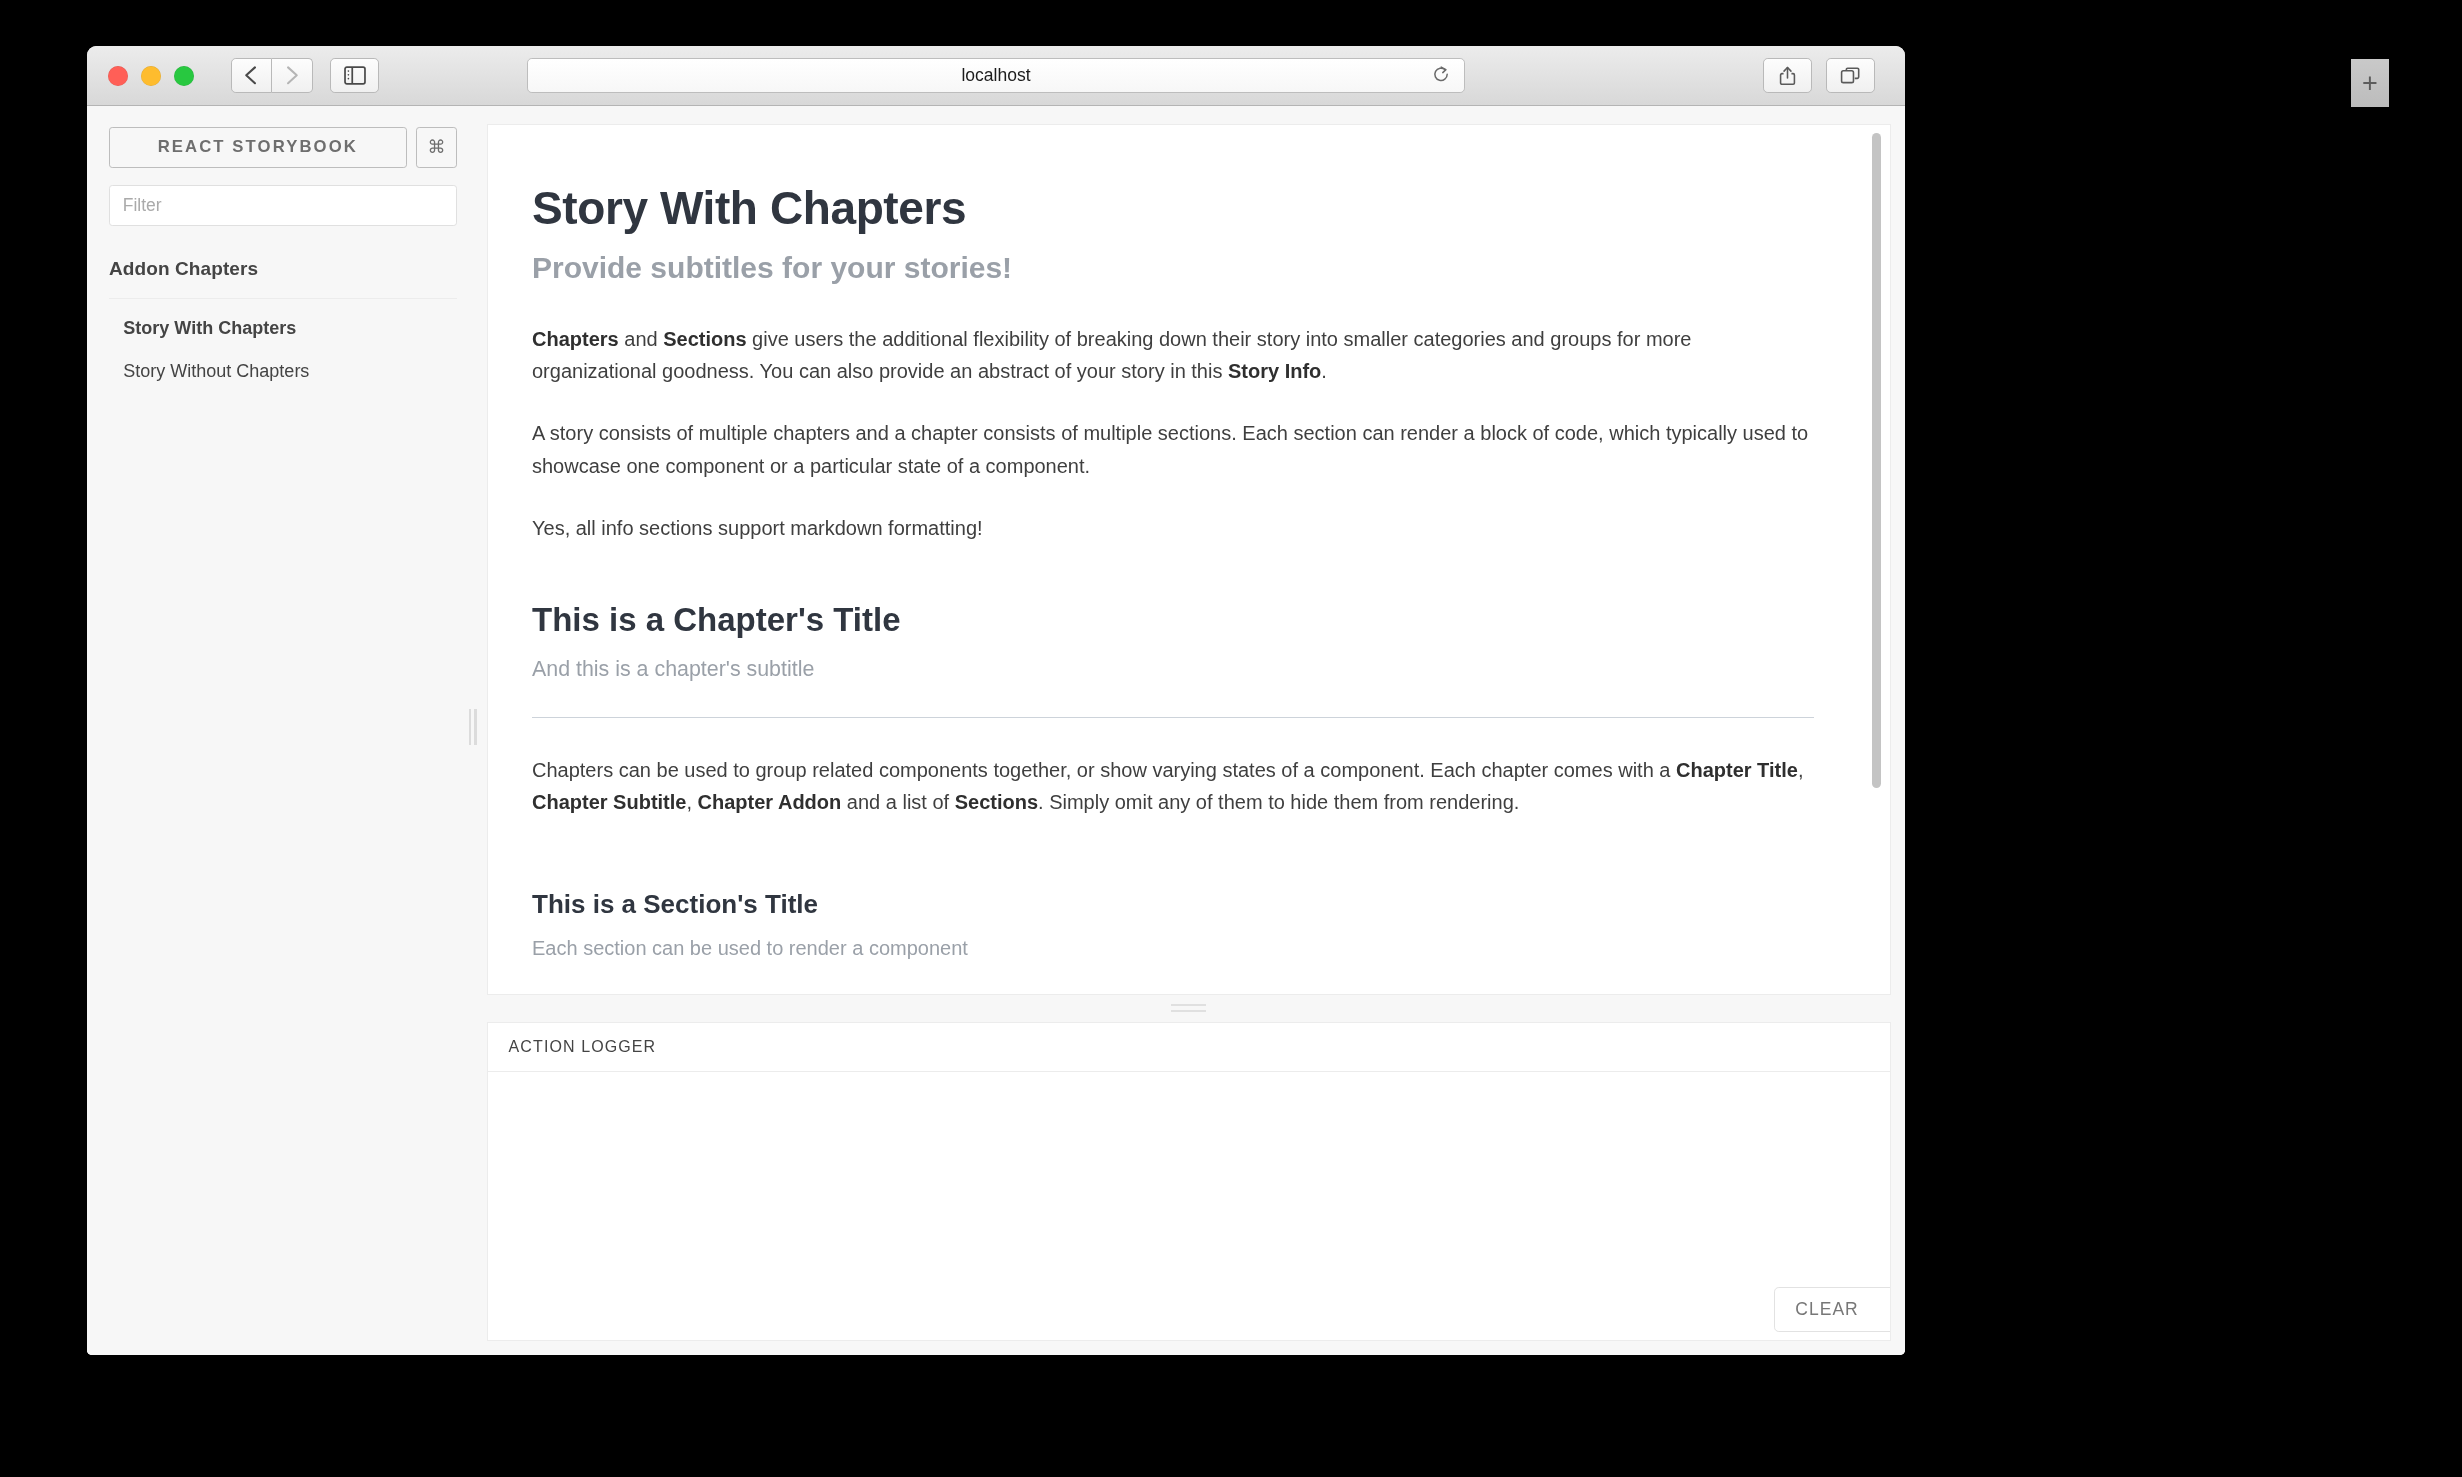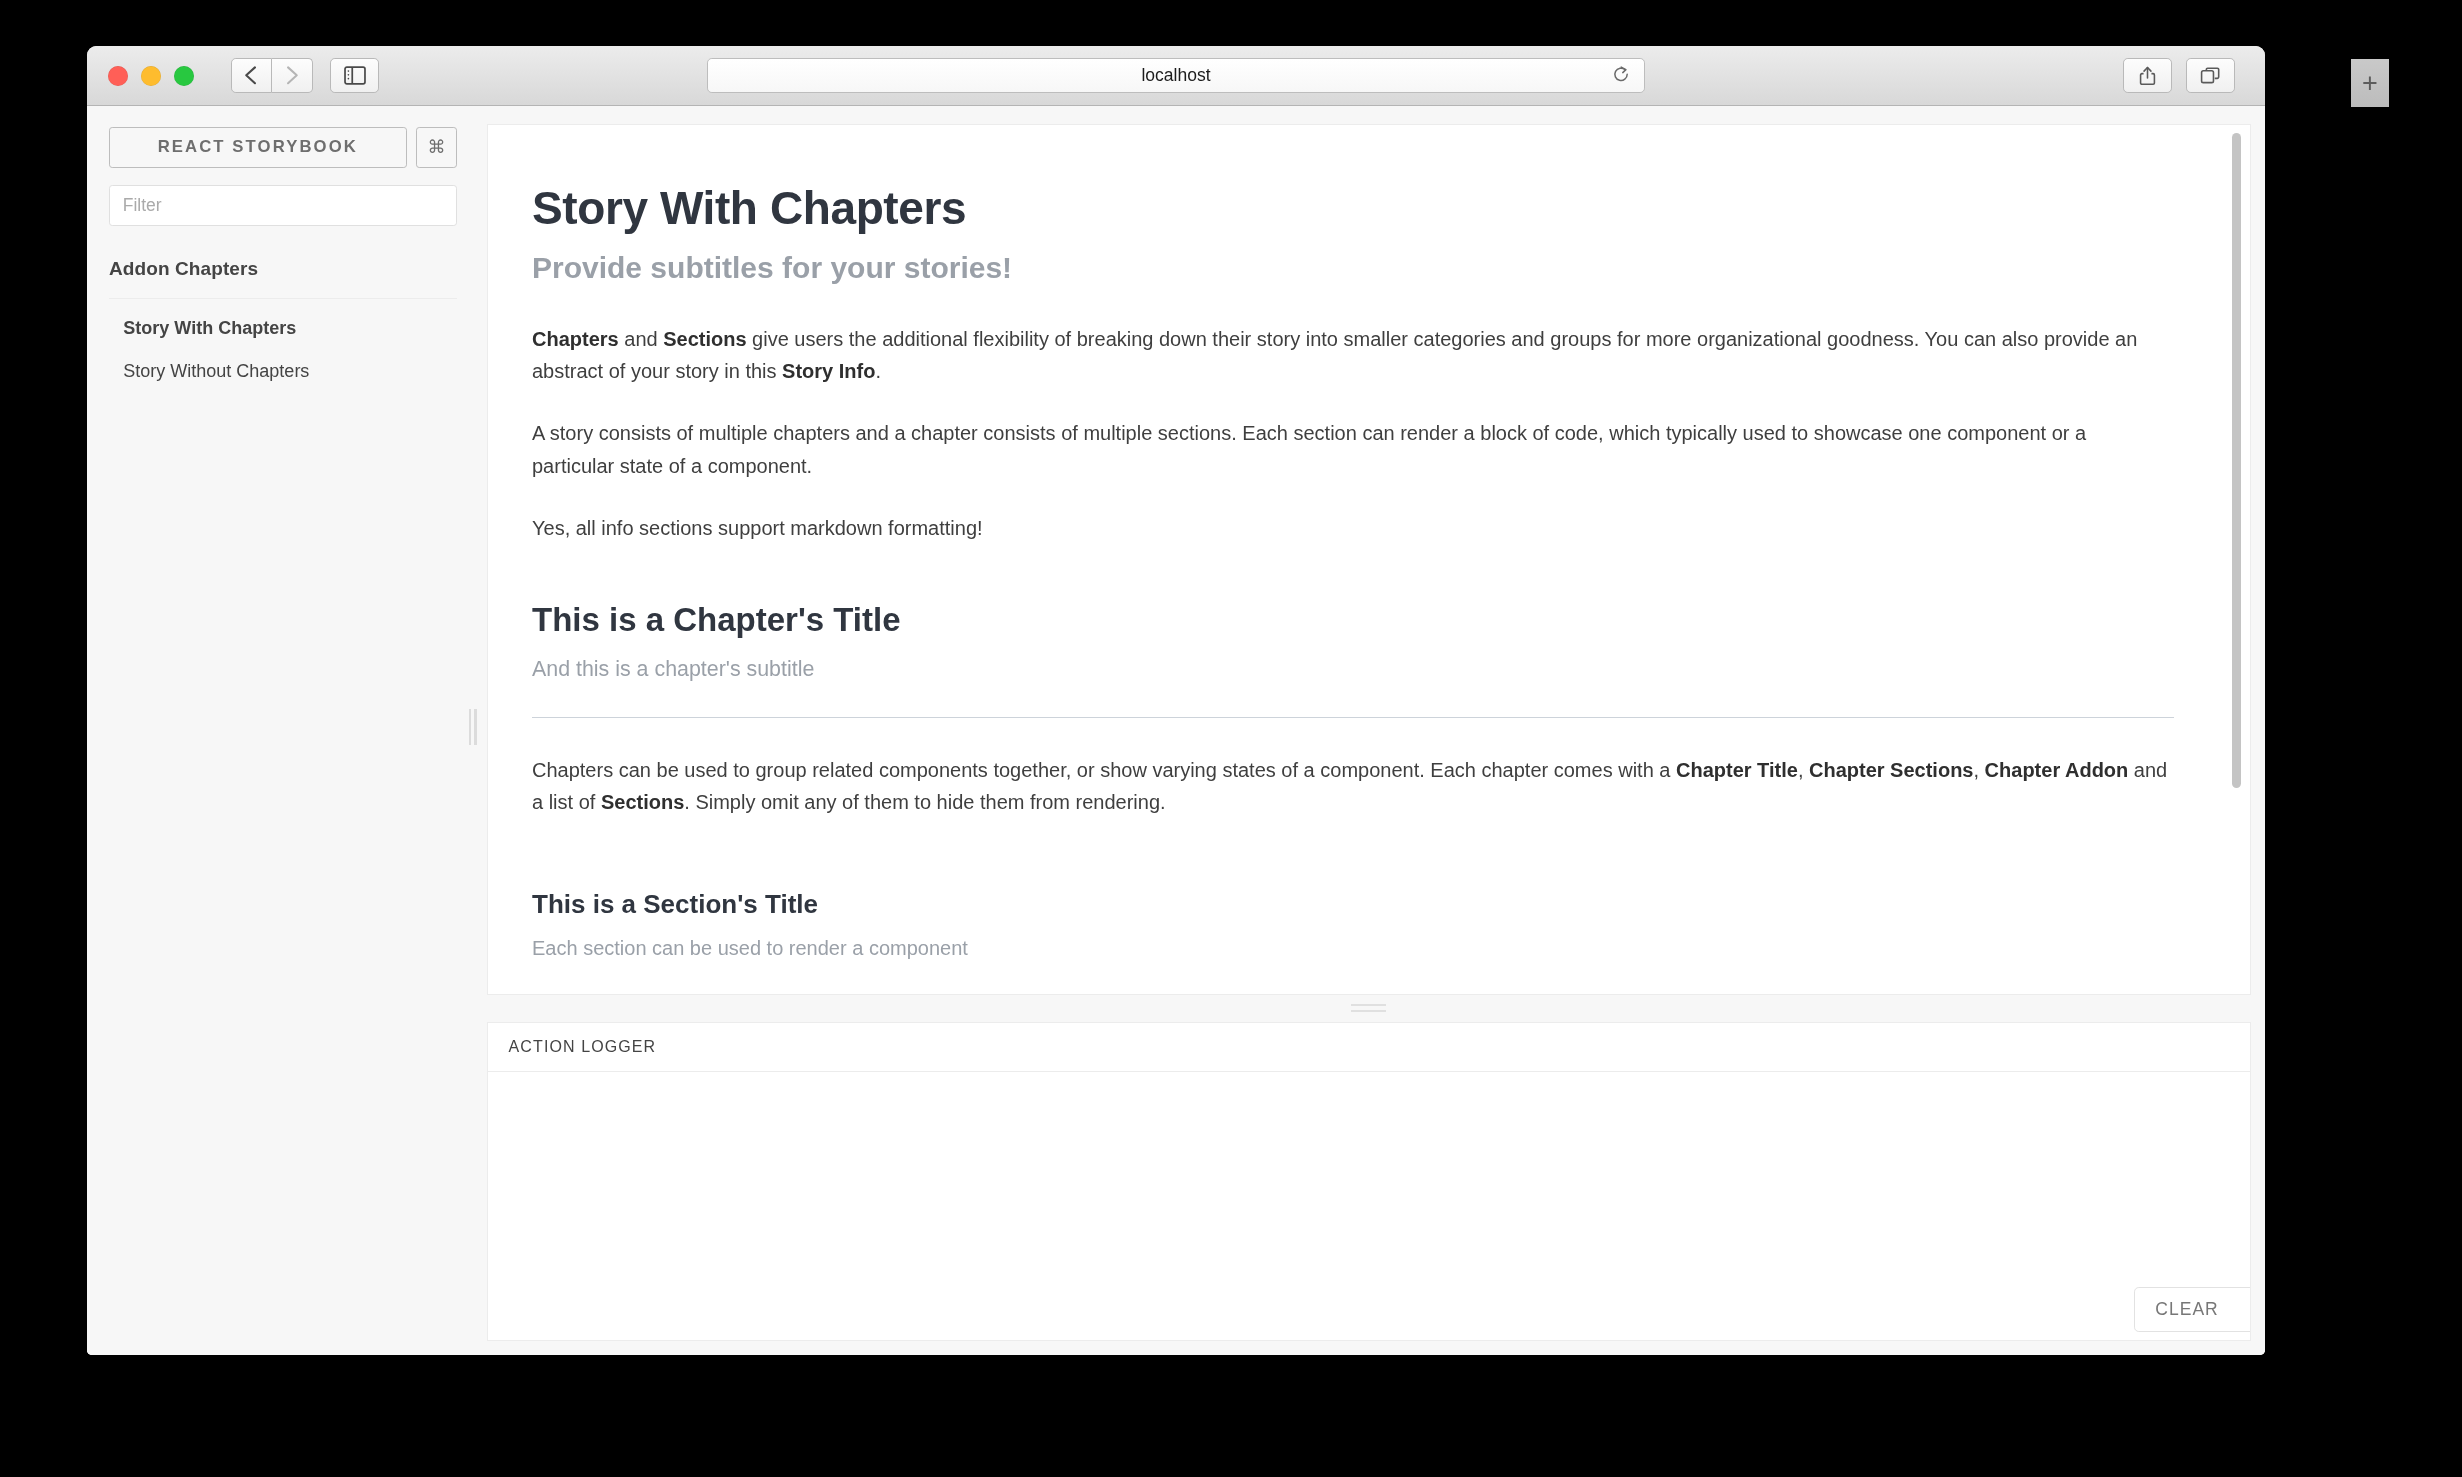--- a/index.html
+++ b/index.html
@@ -10,21 +10,21 @@
     background: #000000;
     font-family: "Liberation Sans", sans-serif;
     overflow: hidden;
   }
 
   
   .browser-window {
     position: absolute;
     left: 87px;
     top: 46px;
-    width: 2178px;
+    width: 1818px;
     height: 1309px;
     background: #ffffff;
     border-radius: 9.5px 9.5px 4.8px 4.8px;
     overflow: hidden;
     box-shadow: 0 0 0 0.4px rgba(0,0,0,0.35);
   }
 
   
   .newtab-pad {
     position: absolute;
@@ -486,21 +486,21 @@
           <p class="story-p">A story consists of multiple chapters and a chapter consists of multiple sections. Each section can render a block of code, which typically used to showcase one component or a particular state of a component.</p>
 
           <p class="story-p">Yes, all info sections support markdown formatting!</p>
 
           <div class="chapter-block">
             <div class="chapter-h2">This is a Chapter's Title</div>
             <div class="chapter-sub">And this is a chapter's subtitle</div>
             <hr class="chapter-rule">
 
             <p class="story-p">
-              <span>Chapters can be used to group related components together, or show varying states of a component. Each chapter comes with a </span><b>Chapter Title</b><span>, </span><b>Chapter Sections</b><span>, </span><b>Chapter Addon</b><span> and a list of </span><b>Sections</b><span>. Simply omit any of them to hide them from rendering.</span>
+              <span>Chapters can be used to group related components together, or show varying states of a component. Each chapter comes with a </span><b>Chapter Title</b><span>, </span><b>Chapter Subtitle</b><span>, </span><b>Chapter Addon</b><span> and a list of </span><b>Sections</b><span>. Simply omit any of them to hide them from rendering.</span>
             </p>
 
             <div class="section-block">
               <div class="section-h3">This is a Section's Title</div>
               <div class="section-sub">Each section can be used to render a component</div>
 
             </div>
           </div>
         </div>
 

